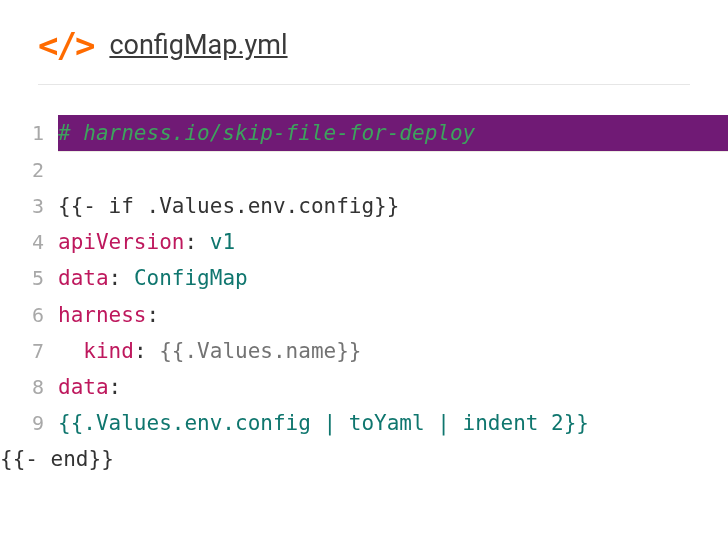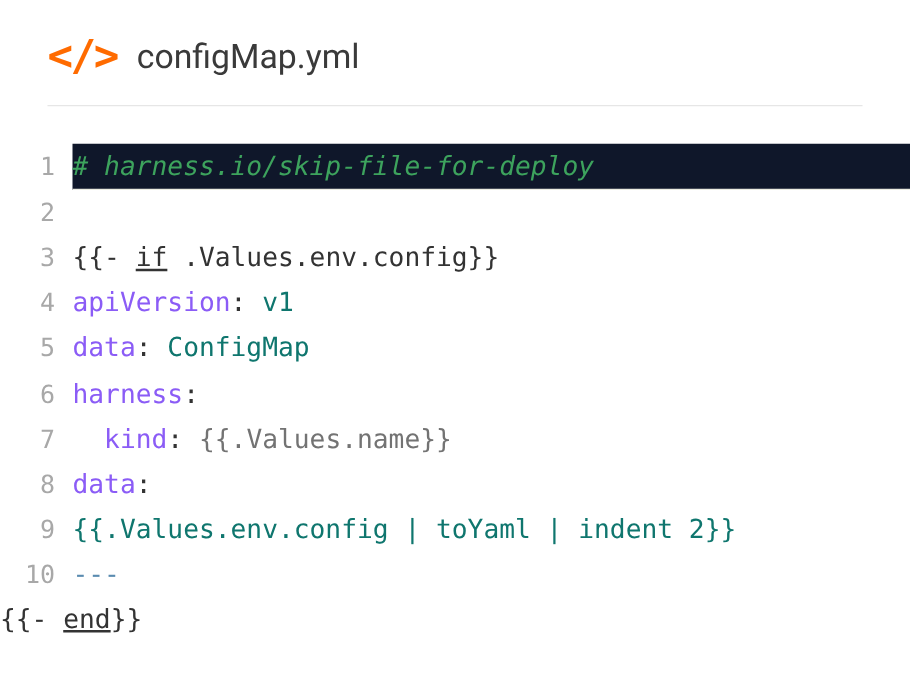--- a/index.html
+++ b/index.html
@@ -21,20 +21,21 @@
     font-weight: 700;
     font-size: 34px;
     font-family: ui-monospace, "SF Mono", Menlo, Consolas, monospace;
     letter-spacing: -2px;
     line-height: 1;
   }
   .filename {
     font-size: 27px;
     color: #3a3a3a;
     font-weight: 400;
+    text-decoration: underline;
   }
   .divider {
     height: 1px;
     background: #e6e6e6;
     margin: 0 38px 12px 38px;
   }
   .editor {
     font-family: ui-monospace, "SF Mono", Menlo, Consolas, monospace;
     font-size: 21px;
     line-height: 1.72;
@@ -51,27 +52,27 @@
     padding-right: 14px;
     user-select: none;
     flex-shrink: 0;
     font-size: 20px;
   }
   .code {
     white-space: pre;
     flex: 1;
   }
   .line-highlight .code {
-    background: #0f172a;
+    background: #701a75;
     border-bottom: 1px solid #ecece2;
   }
   .tok-comment { color: #3da35d; font-style: italic; }
   .tok-template { color: #333; }
-  .tok-template-kw { color: #333; text-decoration: underline; }
-  .tok-key { color: #8b5cf6; }
+  .tok-template-kw { color: #333; }
+  .tok-key { color: #be185d; }
   .tok-colon { color: #333; }
   .tok-scalar { color: #0f766e; }
   .tok-scalar-plain { color: #737373; }
   .tok-sep { color: #5a8bb0; }
 </style>
 </head>
 <body>
 
 <div class="header">
   <span class="code-icon">&lt;/&gt;</span>
@@ -111,19 +112,15 @@
     </div>
     <div class="line">
       <div class="gutter">8</div>
       <div class="code"><span class="tok-key">data</span><span class="tok-colon">:</span></div>
     </div>
     <div class="line">
       <div class="gutter">9</div>
       <div class="code"><span class="tok-scalar">{{.Values.env.config | toYaml | indent 2}}</span></div>
     </div>
     <div class="line">
-      <div class="gutter">10</div>
-      <div class="code"><span class="tok-sep">---</span></div>
-    </div>
-    <div class="line">
       <div class="code"><span class="tok-template">{{- </span><span class="tok-template-kw">end</span><span class="tok-template">}}</span></div>
     </div>
   </div>
 
 </body></html>

